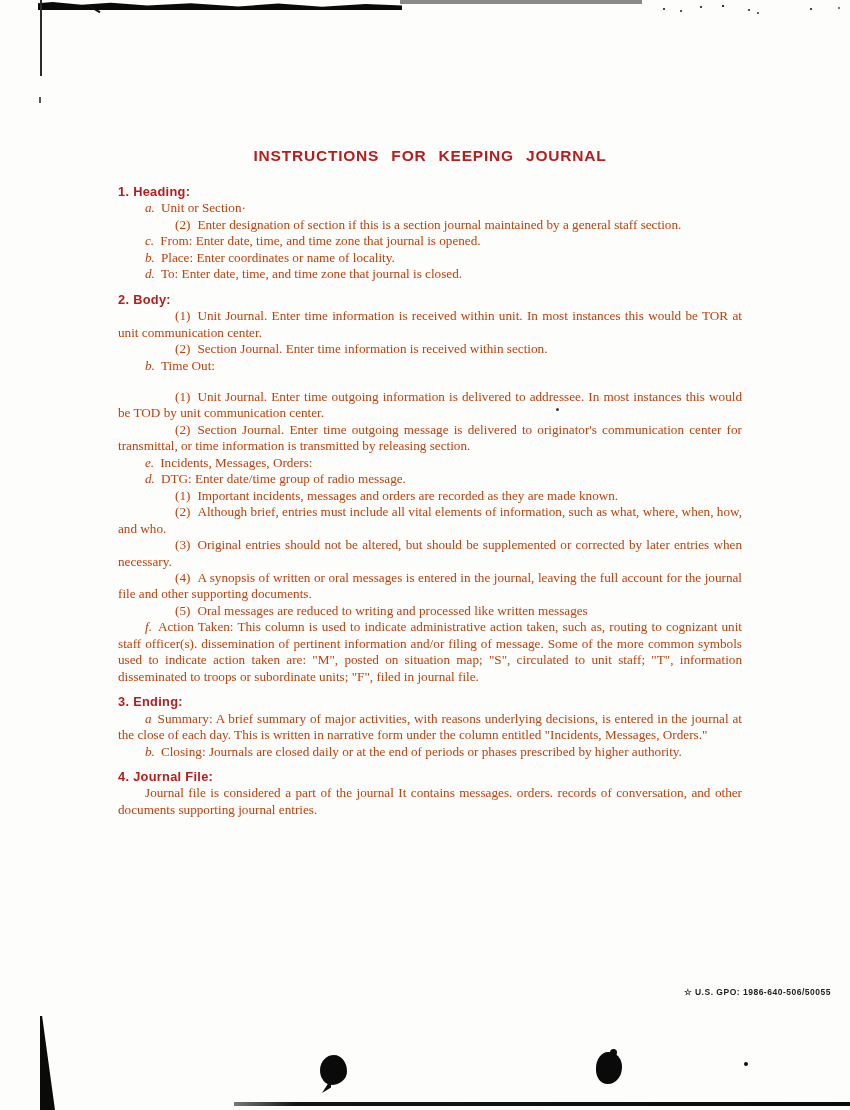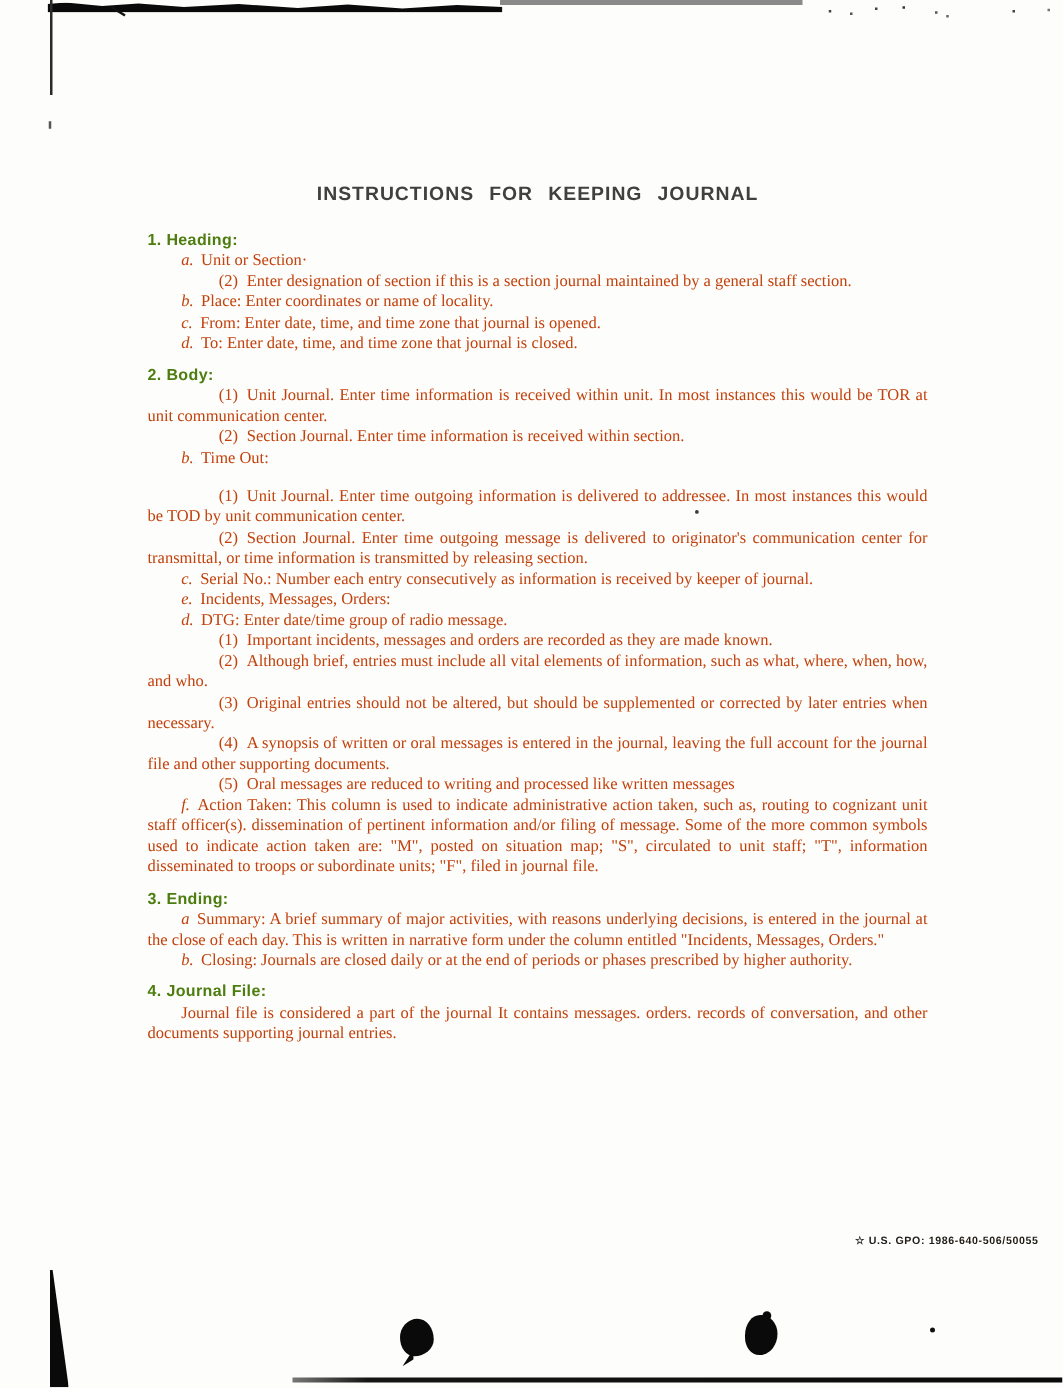--- a/index.html
+++ b/index.html
@@ -10,27 +10,27 @@
   }
   
   .content{
     position:absolute;left:118px;top:147px;width:624px;
     color:#16130f;
   }
   .doc-title{
     text-align:center;
     font-family:"Liberation Sans", sans-serif;
     font-weight:bold;font-size:15.5px;letter-spacing:.8px;word-spacing:7px;
-    margin:0 0 19px 0;color:#404040;
+    margin:0 0 19px 0;color:#b91c1c;
   }
   p{margin:0;text-align:justify;font-size:13.2px;line-height:16.45px;color:#c2410c;}
   .sec-h{
     font-family:"Liberation Sans", sans-serif;
     font-weight:bold;font-size:12.8px;letter-spacing:.3px;
-    margin-top:9px;color:#4d7c0f;text-align:left;
+    margin-top:9px;color:#b91c1c;text-align:left;
   }
   .l1{text-indent:27px;}
   .l2{text-indent:57px;}
   .gap{margin-top:15px;}
   .lbl{font-style:italic;margin-right:6px;}
   .num{margin-right:7px;}
   
   .gpo{
     position:absolute;left:684px;top:987px;
     font-family:"Liberation Sans", sans-serif;
@@ -74,31 +74,30 @@
 <div class="art blob2"></div>
 <div class="art bottom-bar"></div>
 
 <div class="content">
 
   <h1 class="doc-title">INSTRUCTIONS FOR KEEPING JOURNAL</h1>
 
   <p class="sec-h">1. Heading:</p>
   <p class="l1"><i class="lbl">a.</i><span>Unit or Section·</span></p>
   <p class="l2"><span class="num">(2)</span><span>Enter designation of section if this is a section journal maintained by a general staff section.</span></p>
+  <p class="l1"><i class="lbl">c.</i><span>From: Enter date, time, and time zone that journal is opened.</span></p>
   <p class="l1"><i class="lbl">b.</i><span>Place: Enter coordinates or name of locality.</span></p>
-  <p class="l1"><i class="lbl">c.</i><span>From: Enter date, time, and time zone that journal is opened.</span></p>
   <p class="l1"><i class="lbl">d.</i><span>To: Enter date, time, and time zone that journal is closed.</span></p>
 
   <p class="sec-h">2. Body:</p>
   <p class="l2"><span class="num">(1)</span><span>Unit Journal.  Enter time information is received within unit.  In most instances this would be TOR at unit communication center.</span></p>
   <p class="l2"><span class="num">(2)</span><span>Section Journal.  Enter time information is received within section.</span></p>
   <p class="l1"><i class="lbl">b.</i><span>Time Out:</span></p>
   <p class="l2 gap"><span class="num">(1)</span><span>Unit Journal.  Enter time outgoing information is delivered to addressee.  In most instances this would be TOD by unit communication center.</span></p>
   <p class="l2"><span class="num">(2)</span><span>Section Journal.  Enter time outgoing message is delivered to originator's communication center for transmittal, or time information is transmitted by releasing section.</span></p>
-  <p class="l1"><i class="lbl">c.</i><span>Serial No.: Number each entry consecutively as information is received by keeper of journal.</span></p>
   <p class="l1"><i class="lbl">e.</i><span>Incidents, Messages, Orders:</span></p>
   <p class="l1"><i class="lbl">d.</i><span>DTG: Enter date/time group of radio message.</span></p>
   <p class="l2"><span class="num">(1)</span><span>Important incidents, messages and orders are recorded as they are made known.</span></p>
   <p class="l2"><span class="num">(2)</span><span>Although brief, entries must include all vital elements of information, such as what, where, when, how, and who.</span></p>
   <p class="l2"><span class="num">(3)</span><span>Original entries should not be altered, but should be supplemented or corrected by later entries when necessary.</span></p>
   <p class="l2"><span class="num">(4)</span><span>A synopsis of written or oral messages is entered in the journal, leaving the full account for the journal file and other supporting documents.</span></p>
   <p class="l2"><span class="num">(5)</span><span>Oral messages are reduced to writing and processed like written messages</span></p>
   <p class="l1"><i class="lbl">f.</i><span>Action Taken: This column is used to indicate administrative action taken, such as, routing to cognizant unit staff officer(s). dissemination of pertinent information and/or filing of message.  Some of the more common symbols used to indicate action taken are: "M", posted on situation map; "S", circulated to unit staff; "T", information disseminated to troops or subordinate units; "F", filed in journal file.</span></p>
 
   <p class="sec-h">3. Ending:</p>

